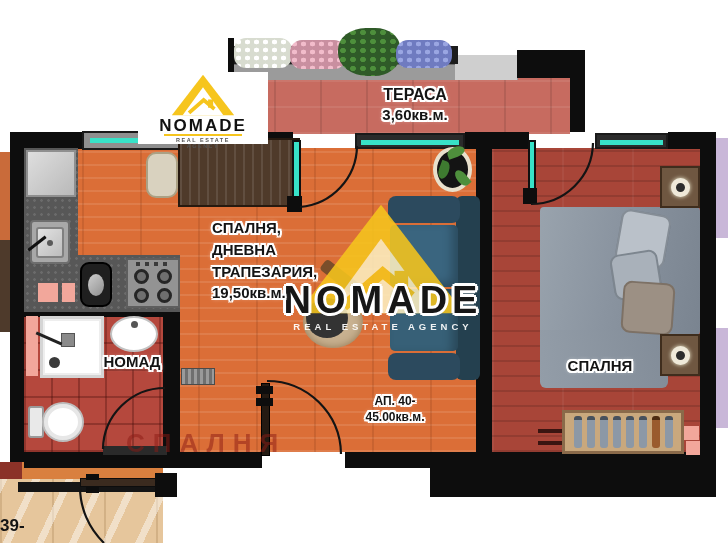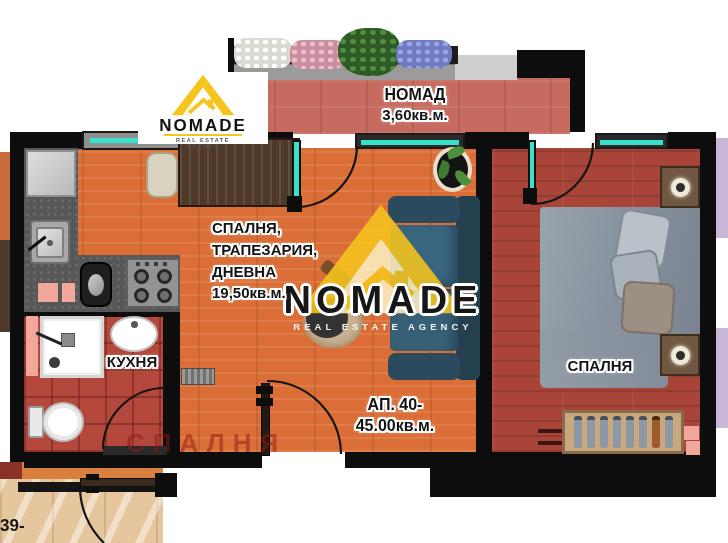--- a/index.html
+++ b/index.html
@@ -234,36 +234,36 @@
 
   <svg class="arcs" style="left:0;top:0" width="728" height="543" viewBox="0 0 728 543">
     <path d="M 300 207 A 62 62 0 0 0 357 146" stroke="#141414" stroke-width="2.2" fill="none"></path>
     <path d="M 531 204 A 62 62 0 0 0 593 143" stroke="#141414" stroke-width="2.2" fill="none"></path>
     <path d="M 267 381 A 74 74 0 0 1 341 454" stroke="#141414" stroke-width="2.2" fill="none"></path>
     <path d="M 103 449 A 62 62 0 0 1 165 388" stroke="#141414" stroke-width="2.2" fill="none"></path>
     <path d="M 80 487 A 78 78 0 0 0 104 543" stroke="#141414" stroke-width="2.2" fill="none"></path>
   </svg>
 
   <div class="label center halo" style="left:348px;top:84px;width:134px;font-size:16px">
-    <div style="position:static">НОМАД</div>
+    <div style="position:static">ТЕРАСА</div>
     <div style="position:static;font-size:15px">3,60кв.м.</div>
   </div>
   <div class="label halo" style="left:212px;top:217px;width:130px;font-size:15px;line-height:1.45">
     <div style="position:static">СПАЛНЯ,</div>
+    <div style="position:static">ДНЕВНА</div>
     <div style="position:static">ТРАПЕЗАРИЯ,</div>
-    <div style="position:static">ДНЕВНА</div>
     <div style="position:static">19,50кв.м.</div>
   </div>
   <div class="label center halo" style="left:70px;top:352px;width:124px;font-size:15px">
-    <div style="position:static">КУХНЯ</div>
+    <div style="position:static">НОМАД</div>
   </div>
   <div class="label center halo" style="left:534px;top:356px;width:132px;font-size:15px">
     <div style="position:static">СПАЛНЯ</div>
   </div>
-  <div class="label center halo" style="left:334px;top:394px;width:122px;font-size:16px">
+  <div class="label center halo" style="left:334px;top:394px;width:122px;font-size:12px">
     <div style="position:static">АП. 40-</div>
     <div style="position:static">45.00кв.м.</div>
   </div>
   <div class="label" style="left:0;top:515px;font-size:17px;font-weight:900">39-</div>
   <div style="left:126px;top:428px;font-size:26px;font-weight:800;letter-spacing:8px;color:rgba(140,25,20,.5);z-index:35">СПАЛНЯ</div>
 
   <div style="left:278px;top:203px;width:210px;height:132px;z-index:34">
     <svg style="left:14px;top:0;opacity:.88" width="178" height="112" viewBox="0 0 100 66">
       <g>
           <path class="house-tri" d="M50 1 L99 65 L1 65 Z"></path>

